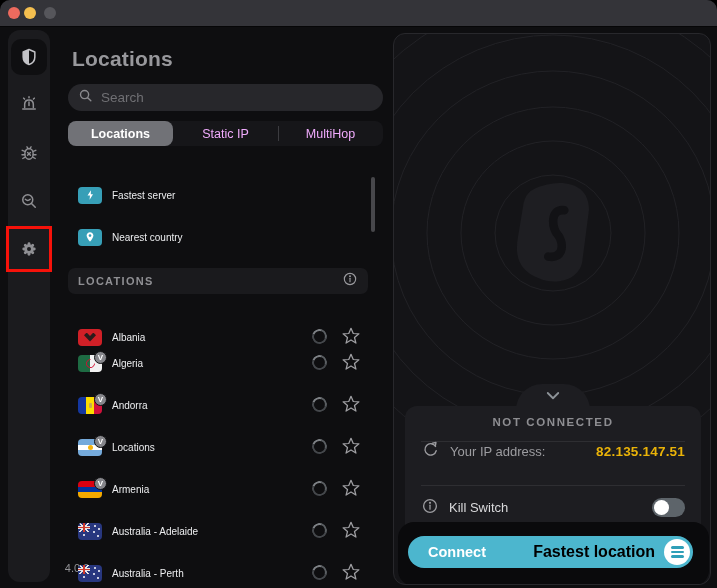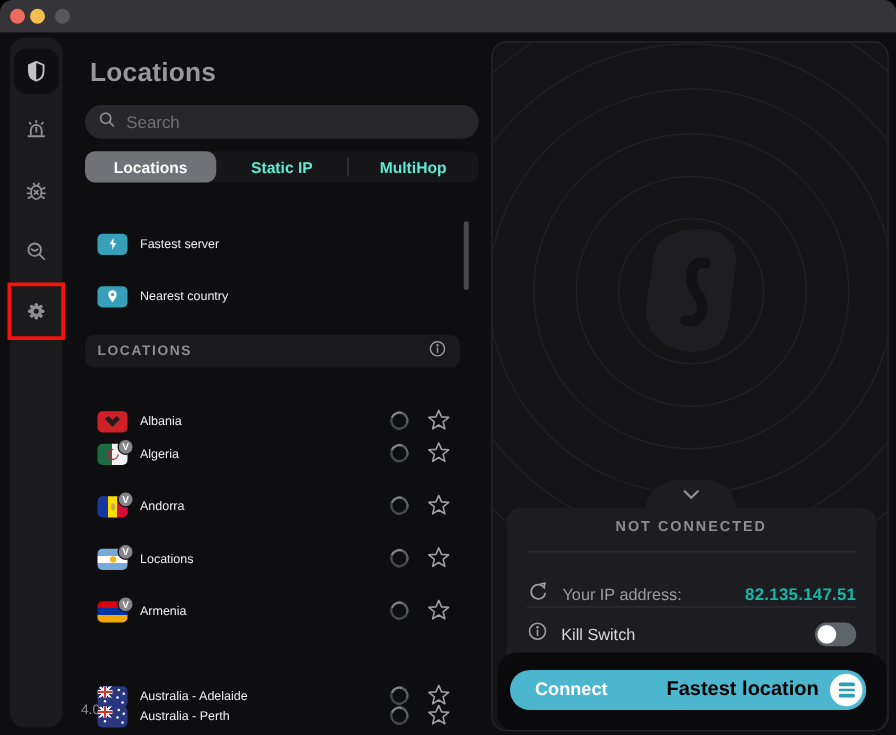--- a/index.html
+++ b/index.html
@@ -35,21 +35,21 @@
   .searchbar{ position:absolute; left:68px; top:84px; width:315px; height:27px;
     background:#27272b; border-radius:14px; display:flex; align-items:center; padding:0 10px; }
   .searchbar svg{ flex:0 0 auto; }
   .searchbar input{ flex:1; margin-left:8px; background:transparent; border:none; outline:none;
     color:#e6e6e8; font-size:13.5px; font-family:"Liberation Sans",sans-serif; }
   .searchbar input::placeholder{ color:#707074; }
 
   .tabs{ position:absolute; left:68px; top:121px; width:315px; height:25px;
     background:#161619; border-radius:8px; display:flex; }
   .tab{ width:105px; height:25px; display:flex; align-items:center; justify-content:center;
-    color:#5eead4; font-size:12.5px; font-weight:700; position:relative; border-radius:8px; }
+    color:#f0abfc; font-size:12.5px; font-weight:400; position:relative; border-radius:8px; }
   .tab.active{ background:#717277; color:#ffffff; font-weight:600; }
   .tab-divider{ position:absolute; left:210px; top:5px; width:1px; height:15px; background:#3c3c40; }
 
   .row{ position:absolute; left:68px; width:300px; height:42px; display:flex;
     align-items:center; padding-left:10px; }
   .row .name{ margin-left:10px; color:#ecedef; font-size:10px; font-weight:500; }
 
   .sq{ width:24px; height:17px; border-radius:4px; background:#379fb7; flex:0 0 auto;
     display:flex; align-items:center; justify-content:center; }
 
@@ -108,26 +108,26 @@
   .notch{ position:absolute; left:122px; top:350px; width:74px; height:26px;
     background:#1d1d21; border-radius:37px 37px 0 0; display:flex; justify-content:center; }
   .notch svg{ margin-top:6px; }
   .status-card{ position:absolute; left:11px; top:372px; width:296px; height:134px;
     background:#1d1d21; border-radius:12px; }
   .status-title{ padding-top:10px; text-align:center; color:#8e8e92; font-size:11.5px;
     font-weight:700; letter-spacing:1.6px; }
   .hr{ position:absolute; left:16px; right:16px; height:1px; background:#2e2e32; }
   .hr.h1{ top:35px; } .hr.h2{ top:79px; }
   .crow{ position:absolute; left:16px; right:16px; height:43px; display:flex; align-items:center; }
-  .crow.ip{ top:48px; } .crow.kill{ top:80px;text-align:right; }
+  .crow.ip{ top:24px; } .crow.kill{ top:80px;text-align:right; }
   .crow .clbl{ margin-left:10px; font-size:13px; }
   .crow.ip .clbl{ color:#9c9ca0; }
   .crow.kill .clbl{ color:#d9d9db; }
   .crow .sp{ flex:1; }
-  .ipval{ color:#14b8a6; font-size:13.5px; font-weight:600; letter-spacing:0.2px;text-align:right; }
+  .ipval{ color:#eab308; font-size:13.5px; font-weight:600; letter-spacing:0.2px;text-align:right; }
   .toggle{ position:relative; width:33px; height:19px; border-radius:10px; background:#5d646a; }
   .toggle .knob{ position:absolute; top:2px; left:2px; width:15px; height:15px;
     border-radius:50%; background:#ffffff; }
 
   .connect-card{ position:absolute; left:4px; top:488px; width:311px; height:64px;
     background:#0a0a0c; border-radius:16px; }
   .connect-pill{ position:absolute; left:10px; top:14px; width:285px; height:32px;
     border-radius:16px; background:#4cb6ce; display:flex; align-items:center;
     padding:0 3px 0 20px; }
   .connect-lbl{ color:#fff; font-size:14.5px; font-weight:700; }
@@ -334,21 +334,21 @@
       </span>
     <span class="name">Armenia</span>
     <span class="ping"></span>
     <span class="star">
       <svg width="20" height="20" viewBox="0 0 24 24" fill="none" stroke="#a0a0a4" stroke-width="1.5" stroke-linejoin="round">
         <polygon points="12,2.8 14.7,9 21.5,9.4 16.2,13.8 17.9,20.5 12,16.8 6.1,20.5 7.8,13.8 2.5,9.4 9.3,9"></polygon>
       </svg>
     </span>
   </div>
 
-  <div class="row" style="top:536px;">
+  <div class="row" style="top:510px;">
     <span class="flag" data-flag="australia">
         <span class="fillwrap"></span>
       </span>
     <span class="name">Australia - Adelaide</span>
     <span class="ping"></span>
     <span class="star">
       <svg width="20" height="20" viewBox="0 0 24 24" fill="none" stroke="#a0a0a4" stroke-width="1.5" stroke-linejoin="round">
         <polygon points="12,2.8 14.7,9 21.5,9.4 16.2,13.8 17.9,20.5 12,16.8 6.1,20.5 7.8,13.8 2.5,9.4 9.3,9"></polygon>
       </svg>
     </span>

